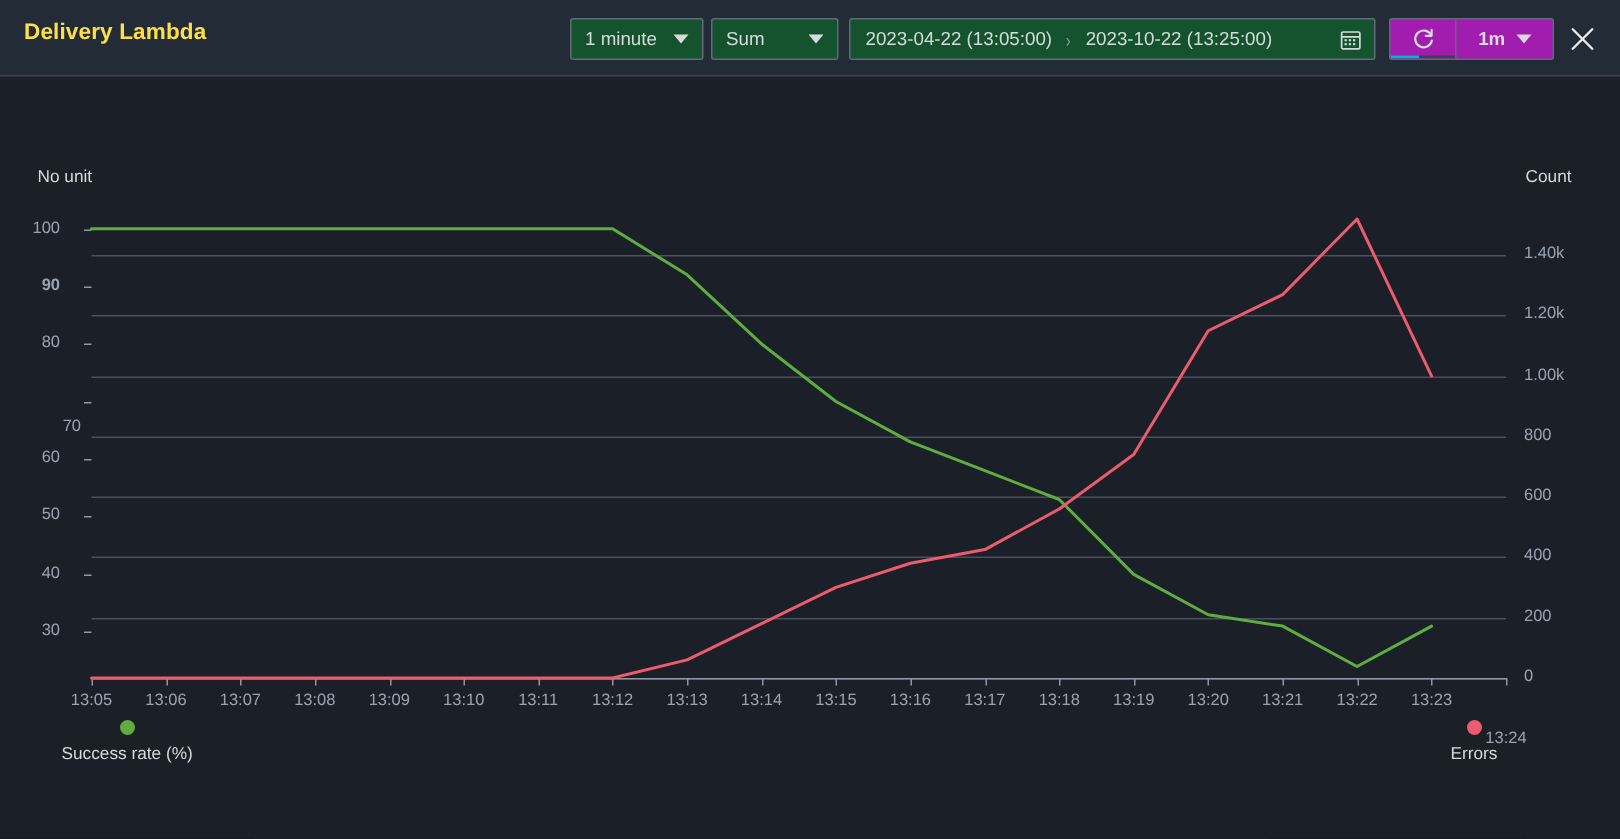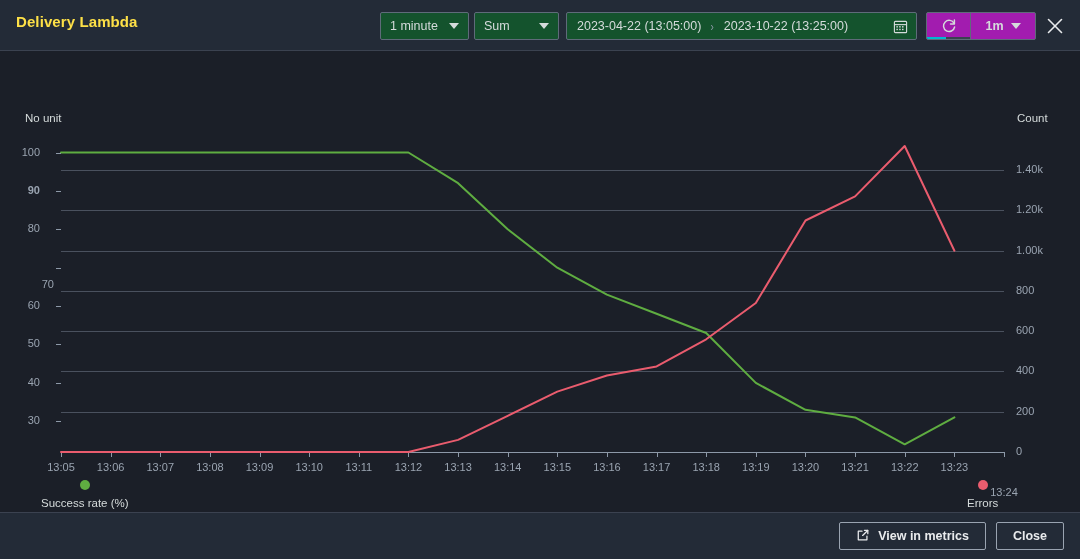--- a/index.html
+++ b/index.html
@@ -266,28 +266,13 @@
     <div class="legend" id="legend-left">
       <span class="dot" id="dot0" style="background: rgb(95, 173, 65);"></span>
       <span class="ltxt">Success rate (%)</span>
     </div>
     <div class="legend" id="legend-right">
       <span class="dot" id="dot1" style="background: rgb(234, 92, 110);"></span>
       <span class="ltxt">Errors</span>
     </div>
   </div>
 
-  <div class="footer">
-    <button class="btn">
-      <span>
-        <svg width="14" height="14" viewBox="0 0 16 16">
-          <path d="M12.5 9.2v4.3H2.6V3.6h4.3" fill="none" stroke="#e9ebed" stroke-width="1.45" stroke-linecap="round" stroke-linejoin="round"></path>
-          <path d="M9.6 2.6h3.9v3.9" fill="none" stroke="#e9ebed" stroke-width="1.45" stroke-linecap="round" stroke-linejoin="round"></path>
-          <line x1="13.3" y1="2.8" x2="7.6" y2="8.5" stroke="#e9ebed" stroke-width="1.45" stroke-linecap="round"></line>
-        </svg>
-      </span>
-      <span>View in metrics</span>
-    </button>
-    <button class="btn">
-      <span>Close</span>
-    </button>
-  </div>
 </div>
 
 </body></html>

